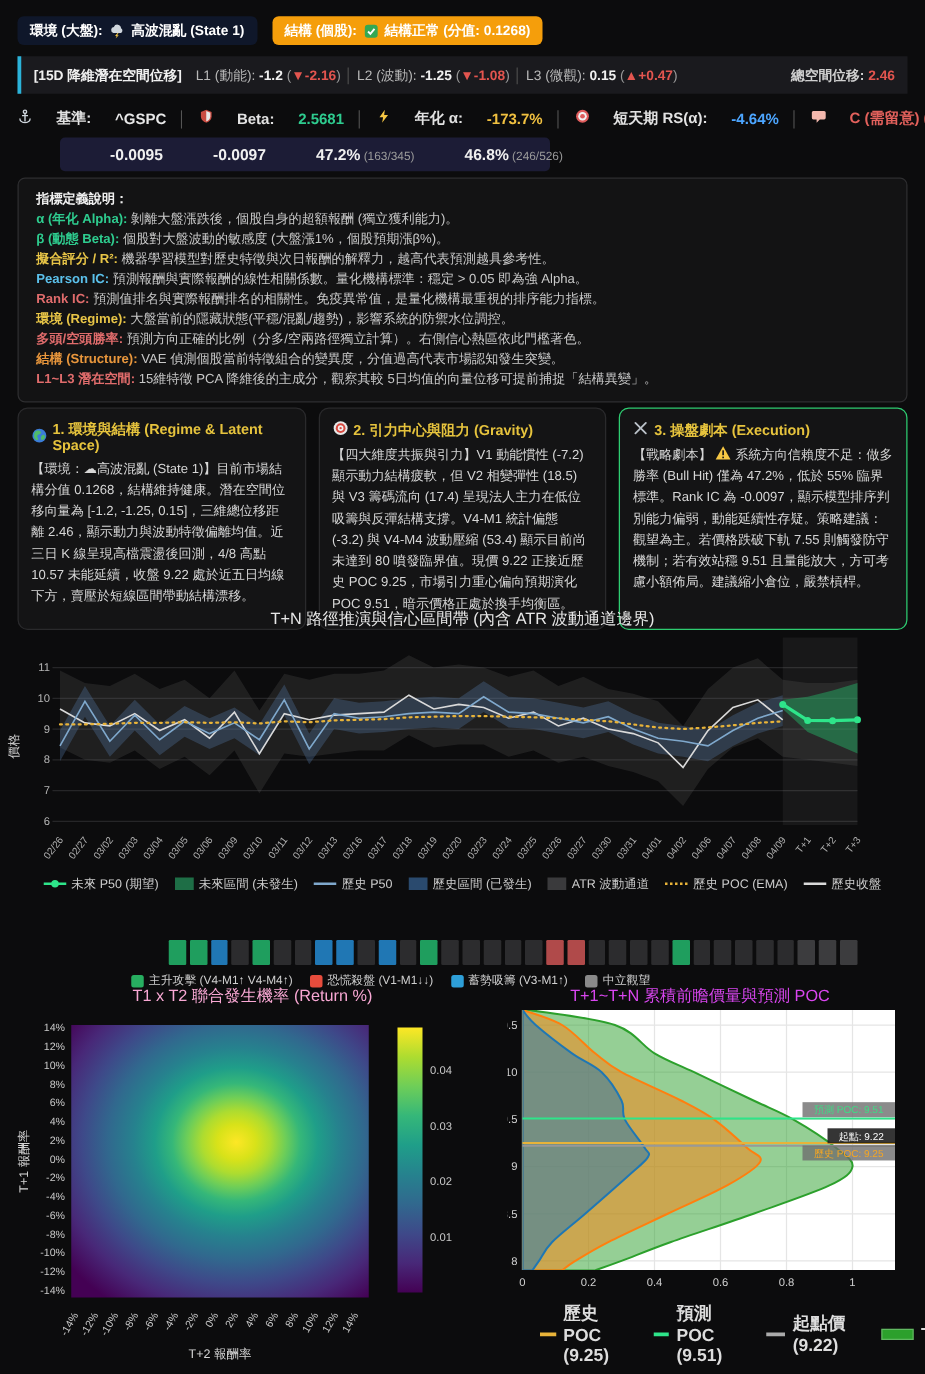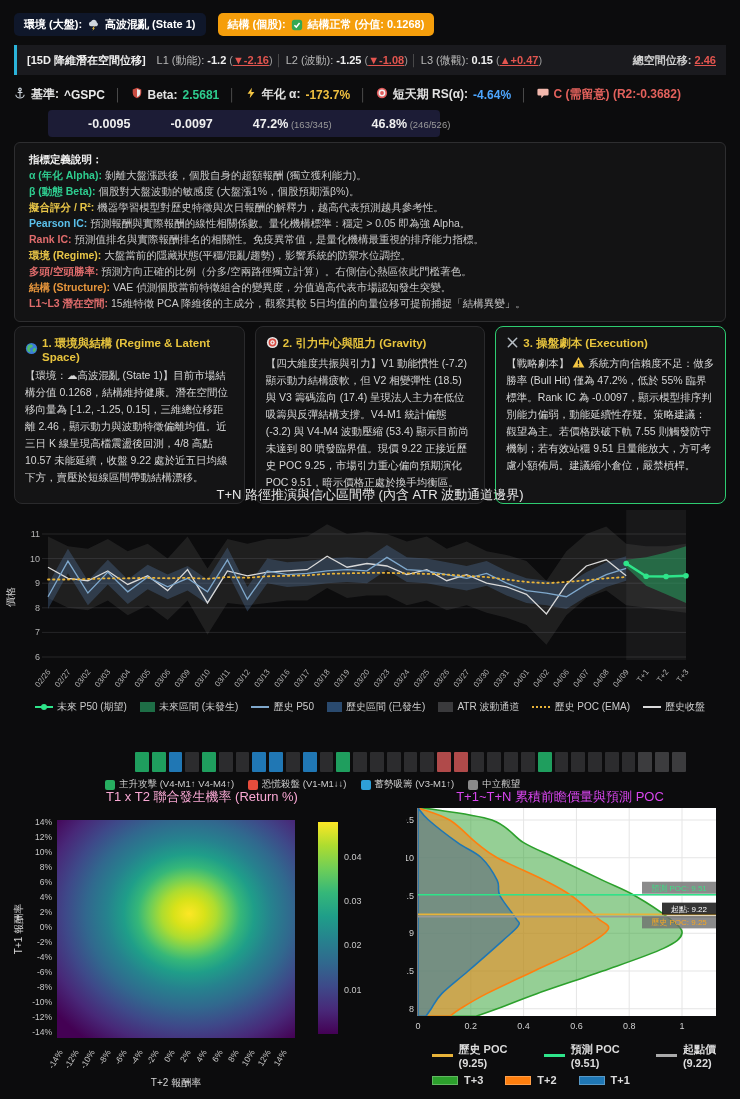--- a/index.html
+++ b/index.html
@@ -7,25 +7,25 @@
   body{font-family:"Liberation Sans","DejaVu Sans",sans-serif;}
   #app{position:relative;width:740px;height:1099px;background:#0c0c0d;color:#ddd;overflow:hidden;}
   .badges-row{position:absolute;top:13px;left:14px;display:flex;gap:12px;}
   .badge{display:flex;align-items:center;gap:5px;height:23px;padding:0 10px;border-radius:5px;font-size:11px;font-weight:bold;color:#fff;}
   .badge .icon{display:inline-flex;align-items:center;}
   .shift-bar{position:absolute;top:45px;left:14px;width:712px;height:30px;background:#1a1a1e;border-left:3px solid #2bb3d9;display:flex;align-items:center;padding:0 10px;font-size:11px;gap:7px;white-space:nowrap;}
   .sb-title{font-weight:bold;color:#f0f0f0;margin-right:4px;}
   .sb-label{color:#b8b8b8;}
   .sb-val{color:#f0f0f0;font-weight:bold;}
   .sb-dim{color:#9a9a9a;}
-  .sb-red{color:#e3554f;font-weight:bold;text-decoration:underline;}
+  .sb-red{color:#e3554f;font-weight:bold;}
   .sb-total{margin-left:auto;color:#cfcfcf;font-weight:bold;}
   .sb-sep{color:#555;}
   .bench-row{position:absolute;top:86px;left:14px;width:712px;display:flex;align-items:center;gap:9px;font-size:12px;white-space:nowrap;}
-  .bench-item{display:inline-flex;align-items:center;gap:5px;font-weight:bold;color:#e2e2e2;}
+  .bench-item{display:inline-flex;align-items:center;gap:19px;font-weight:bold;color:#e2e2e2;}
   .bench-sep{color:#555;}
   .metrics-row{position:absolute;top:110px;left:48px;width:392px;height:27px;background:#1c1c36;border-radius:4px;display:flex;align-items:center;}
   .metric-cell{flex:1;text-align:center;font-size:12.5px;font-weight:bold;color:#f0f0f0;white-space:nowrap;padding-left:40px;}
   .metric-sub{font-size:9.5px;color:#9a9a9a;font-weight:normal;}
   .defs-panel{position:absolute;top:142px;left:14px;width:712px;background:#131314;border:1px solid #2e2e30;border-radius:6px;padding:9px 14px;font-size:10.5px;line-height:1.52;}
   .defs-title{font-weight:bold;color:#f0f0f0;}
   .def-term{font-weight:bold;}
   .def-desc{color:#c9c9c9;}
   .cards-row{position:absolute;top:326px;left:14px;width:712px;display:flex;gap:10px;}
   .card{flex:1;background:#141415;border:1px solid #2a2a2c;border-radius:8px;padding:9px 10px;min-height:178px;}
@@ -36,21 +36,21 @@
   #main-svg{position:absolute;top:502px;left:0;}
   .main-legend{position:absolute;top:700px;left:0;width:740px;display:flex;justify-content:center;align-items:center;gap:13px;font-size:10px;color:#cccccc;}
   .leg-item{display:inline-flex;align-items:center;gap:4px;}
   .state-strip{position:absolute;top:752px;left:135px;width:551px;height:20px;display:flex;gap:3px;}
   .strip-cell{flex:1;border-radius:1px;}
   .strip-legend{position:absolute;top:778px;left:105px;display:flex;gap:14px;font-size:9.5px;color:#cfcfcf;align-items:center;}
   .bottom-title-left{position:absolute;top:788px;left:14px;width:376px;text-align:center;font-size:13px;color:#f9a8d4;}
   .bottom-title-right{position:absolute;top:788px;left:394px;width:332px;text-align:center;font-size:13px;color:#d946ef;}
   #heatmap-svg{position:absolute;top:814px;left:10px;}
   #violin-svg{position:absolute;top:800px;left:406px;}
-  .violin-legend{position:absolute;top:1042px;left:414px;width:320px;display:flex;flex-direction:column;gap:5px;font-size:11px;color:#ddd;}
+  .violin-legend{position:absolute;top:1042px;left:414px;width:320px;display:flex;flex-direction:row;gap:5px;font-size:14px;color:#ddd;}
   .violin-legend .row{display:flex;gap:22px;justify-content:flex-start;padding-left:18px;}
   .vl-item{display:inline-flex;align-items:center;gap:6px;font-weight:bold;}
 </style>
 </head>
 <body>
 
 <div id="app">
 
   <div class="badges-row">
     <div class="badge" id="badge-regime" style="background: #0f172a;">

